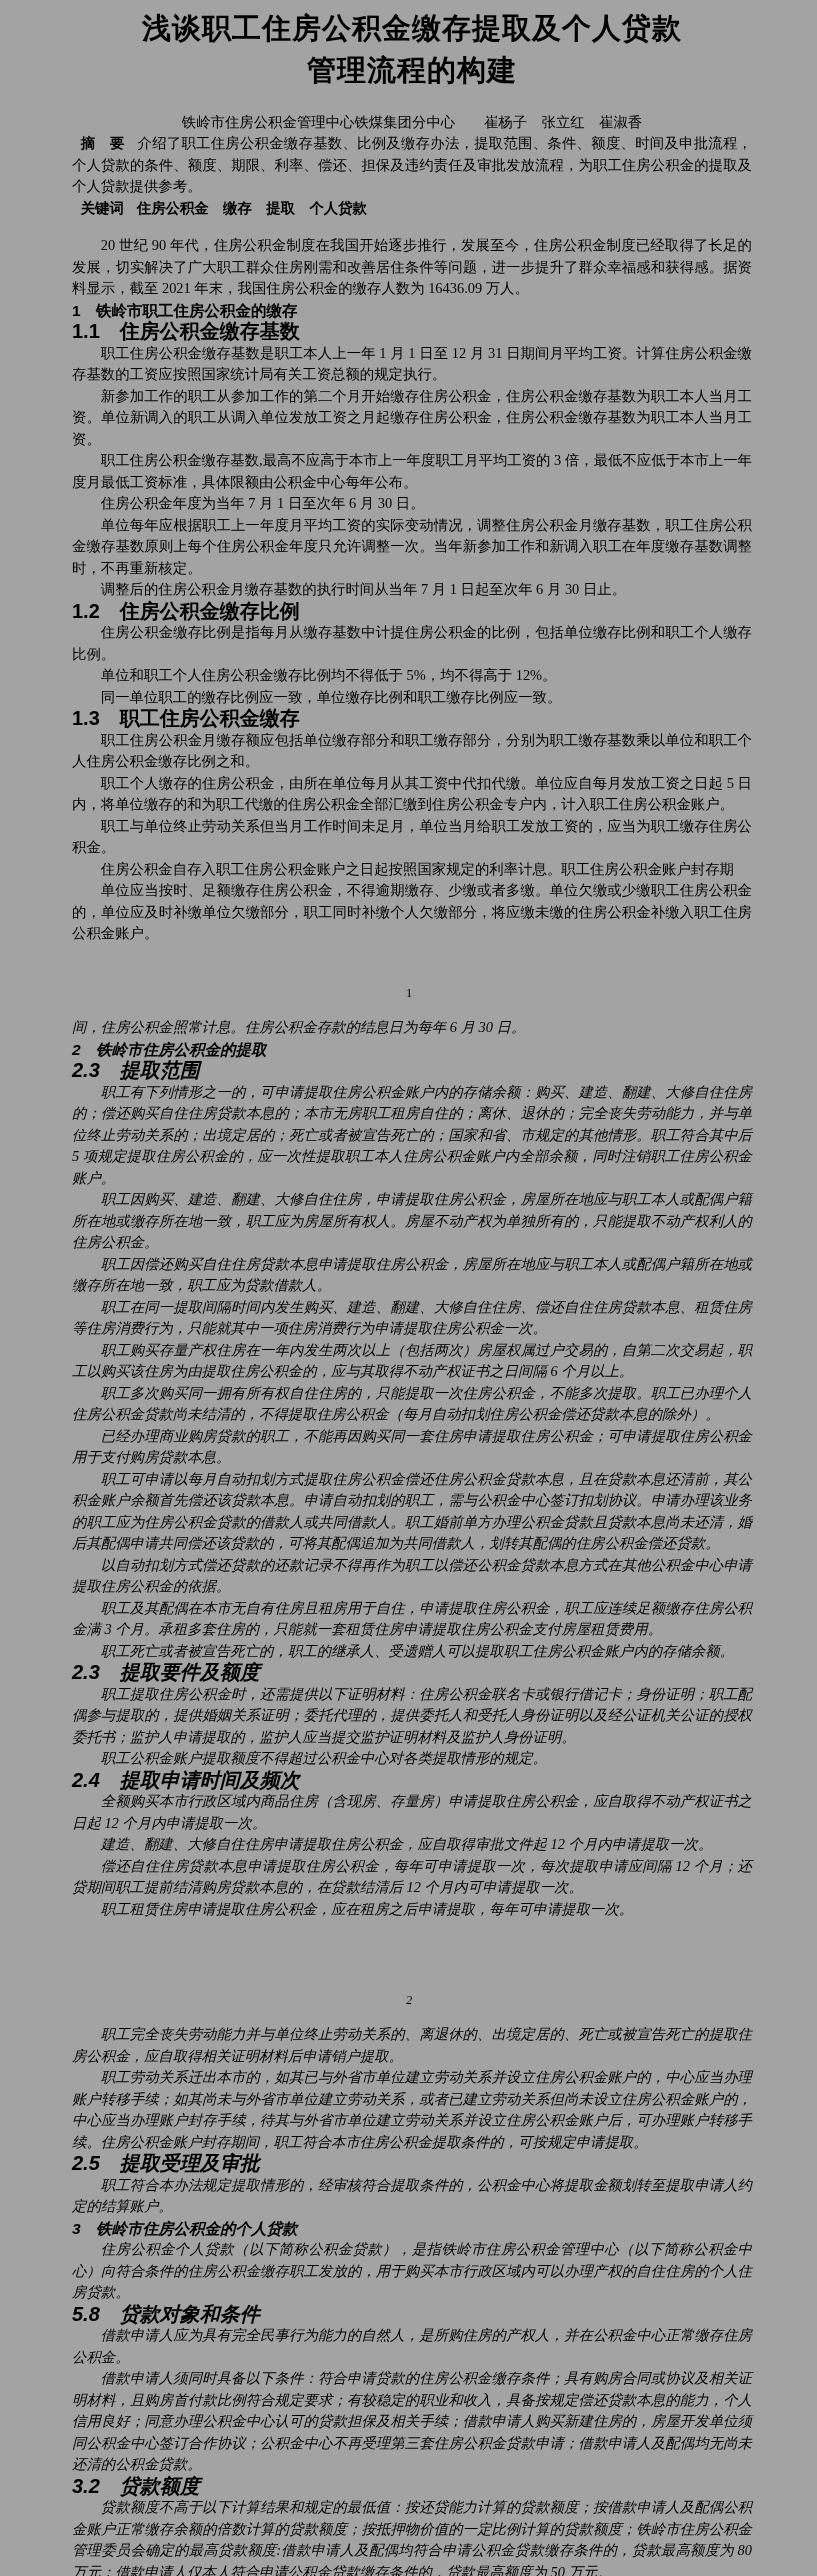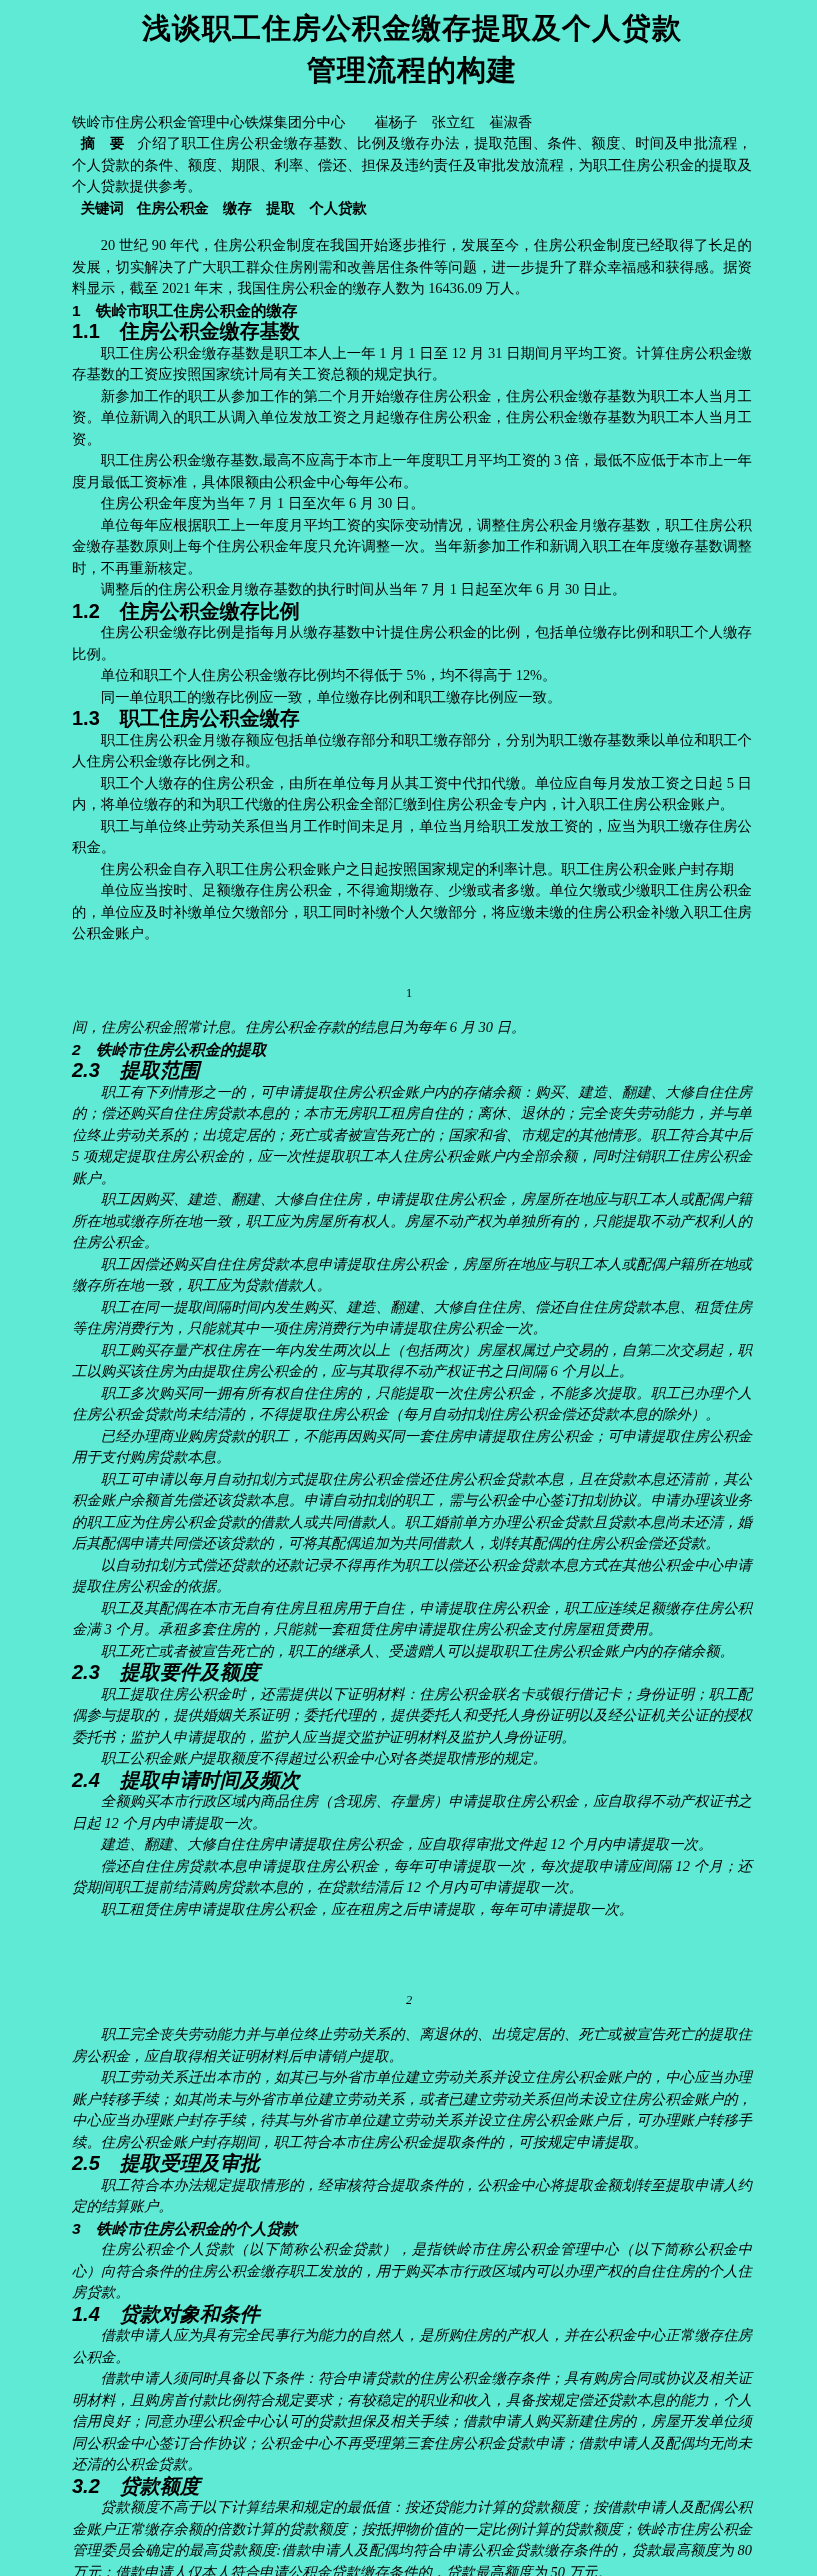--- a/index.html
+++ b/index.html
@@ -1,23 +1,23 @@
 <!DOCTYPE html>
 <html style="font-size:8.2px"><head>
 <meta charset="utf-8">
 <style>
   html,body{margin:0;padding:0;background:#ffffff;}
   body{width:818px;font-family:"Liberation Serif","DejaVu Serif",serif;color:#000;}
   .doc{width:818px;background:#fff;}
-  .page{position:relative;height:1007px;padding:0 66px 0 72px;box-sizing:border-box;overflow:hidden;background:#5eead4;}
+  .page{position:relative;height:1007px;padding:0 66px 0 72px;box-sizing:border-box;overflow:hidden;background:#a3a3a3;}
   .page.p2,.page.p3{padding-top:10.3px;font-style:italic;}
   .page-num{position:absolute;bottom:2.1px;left:0;right:0;text-align:center;font-size:12.4px;line-height:21.6px;}
   .title-wrap{margin-top:7.2px;}
   .title{font-family:"Liberation Sans","DejaVu Sans",sans-serif;font-weight:bold;font-size:29px;line-height:42px;text-align:center;letter-spacing:1px;}
-  .authors{margin-top:20.6px;font-size:14.4px;line-height:21.6px;}
+  .authors{margin-top:20.6px;text-align:center;font-size:14.4px;line-height:21.6px;}
   .front{font-size:14.4px;line-height:21.5px;text-align:justify;text-indent:0.6em;}
   .front .lab{font-family:"Liberation Sans","DejaVu Sans",sans-serif;font-weight:bold;margin-right:0.9em;}
   .front.keywords{font-weight:bold;}
   .blocks.first{margin-top:16px;}
   .blk{font-size:14.4px;line-height:21.5px;text-align:justify;}
   .blk.p{text-indent:2em;}
   .blk.pc{text-indent:0;}
   .blk.h1{font-family:"Liberation Sans","DejaVu Sans",sans-serif;font-weight:bold;font-size:15.5px;}
   .blk.h2{font-family:"Liberation Sans","DejaVu Sans",sans-serif;font-weight:bold;font-size:20px;}
 </style>
@@ -87,21 +87,21 @@
   </div>
 
   <div class="page p3">
     <div class="blocks">
         <div class="blk p">职工完全丧失劳动能力并与单位终止劳动关系的、离退休的、出境定居的、死亡或被宣告死亡的提取住房公积金，应自取得相关证明材料后申请销户提取。</div>
         <div class="blk p">职工劳动关系迁出本市的，如其已与外省市单位建立劳动关系并设立住房公积金账户的，中心应当办理账户转移手续；如其尚未与外省市单位建立劳动关系，或者已建立劳动关系但尚未设立住房公积金账户的，中心应当办理账户封存手续，待其与外省市单位建立劳动关系并设立住房公积金账户后，可办理账户转移手续。住房公积金账户封存期间，职工符合本市住房公积金提取条件的，可按规定申请提取。</div>
         <div class="blk h2">2.5　提取受理及审批</div>
         <div class="blk p">职工符合本办法规定提取情形的，经审核符合提取条件的，公积金中心将提取金额划转至提取申请人约定的结算账户。</div>
         <div class="blk h1">3　铁岭市住房公积金的个人贷款</div>
         <div class="blk p">住房公积金个人贷款（以下简称公积金贷款），是指铁岭市住房公积金管理中心（以下简称公积金中心）向符合条件的住房公积金缴存职工发放的，用于购买本市行政区域内可以办理产权的自住住房的个人住房贷款。</div>
-        <div class="blk h2">1.4　贷款对象和条件</div>
+        <div class="blk h2">5.8　贷款对象和条件</div>
         <div class="blk p">借款申请人应为具有完全民事行为能力的自然人，是所购住房的产权人，并在公积金中心正常缴存住房公积金。</div>
         <div class="blk p">借款申请人须同时具备以下条件：符合申请贷款的住房公积金缴存条件；具有购房合同或协议及相关证明材料，且购房首付款比例符合规定要求；有较稳定的职业和收入，具备按规定偿还贷款本息的能力，个人信用良好；同意办理公积金中心认可的贷款担保及相关手续；借款申请人购买新建住房的，房屋开发单位须同公积金中心签订合作协议；公积金中心不再受理第三套住房公积金贷款申请；借款申请人及配偶均无尚未还清的公积金贷款。</div>
         <div class="blk h2">3.2　贷款额度</div>
         <div class="blk p">贷款额度不高于以下计算结果和规定的最低值：按还贷能力计算的贷款额度；按借款申请人及配偶公积金账户正常缴存余额的倍数计算的贷款额度；按抵押物价值的一定比例计算的贷款额度；铁岭市住房公积金管理委员会确定的最高贷款额度:借款申请人及配偶均符合申请公积金贷款缴存条件的，贷款最高额度为 80 万元；借款申请人仅本人符合申请公积金贷款缴存条件的，贷款最高额度为 50 万元。</div>
       </div>
 
   </div>
 
 </div>
 

